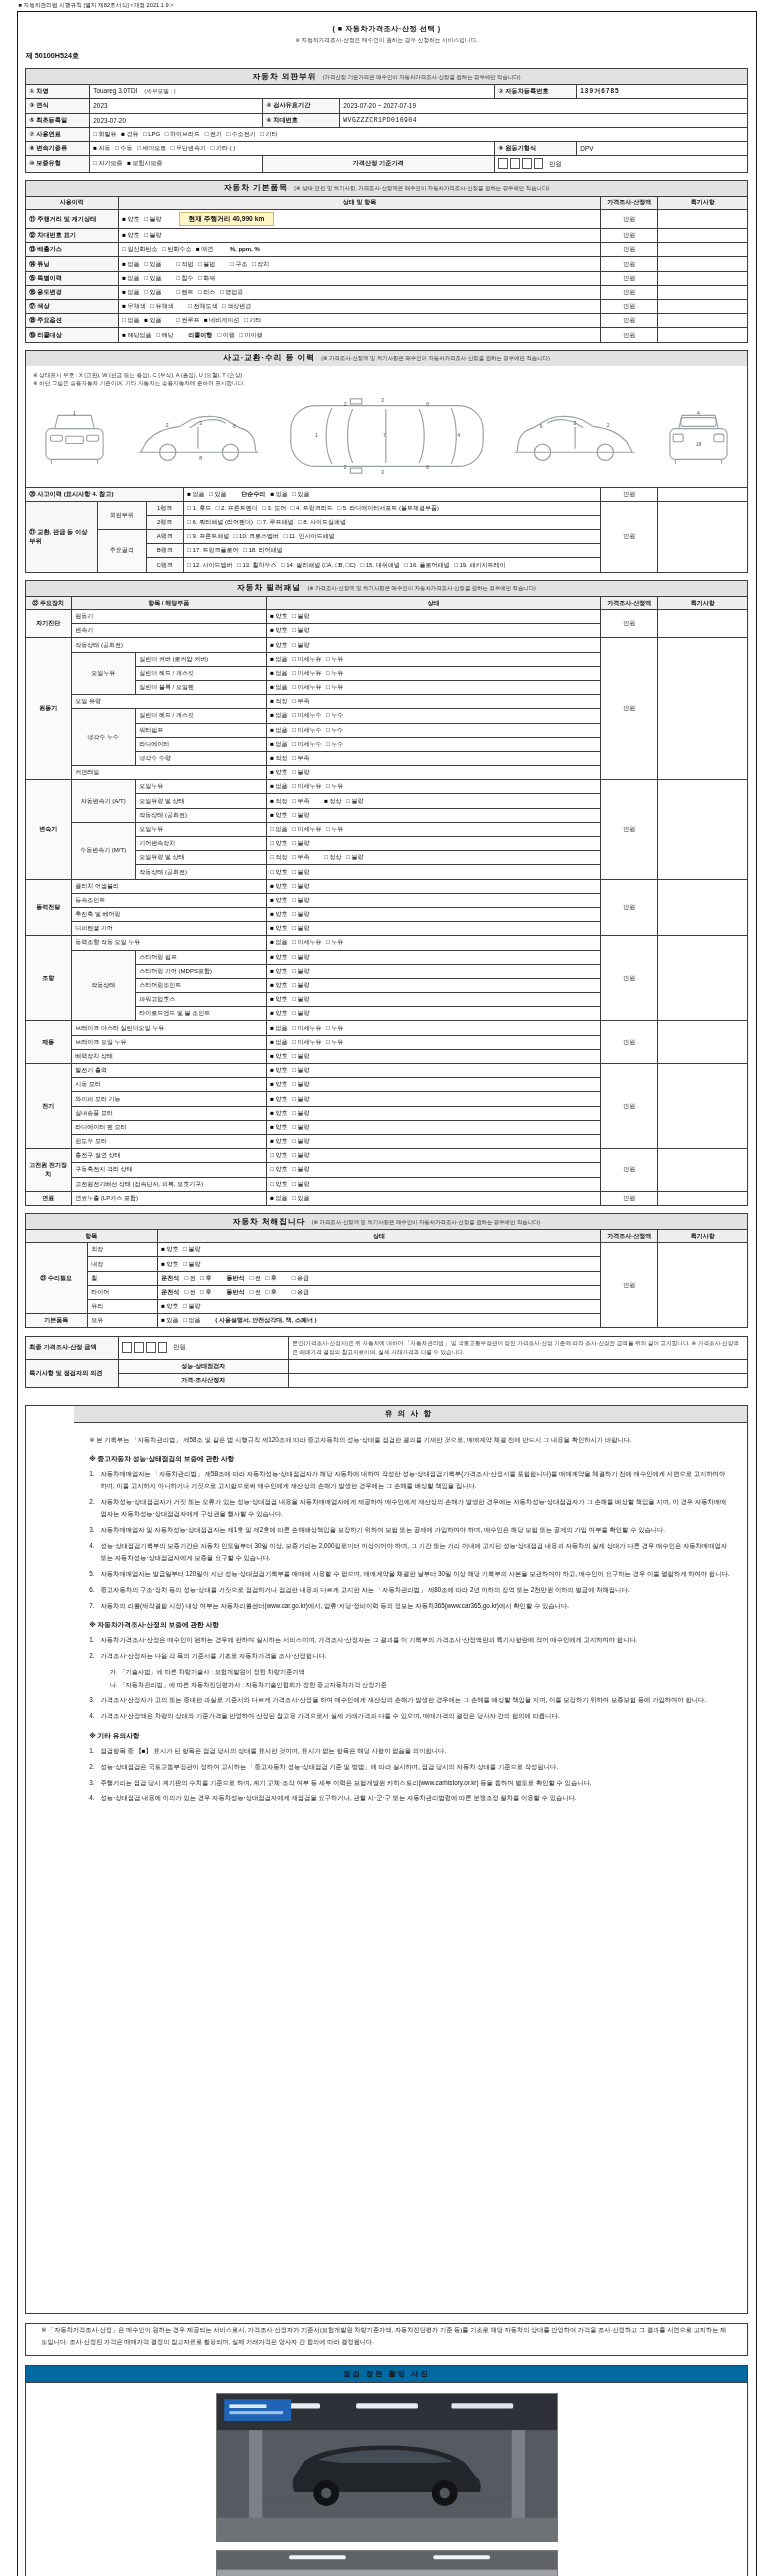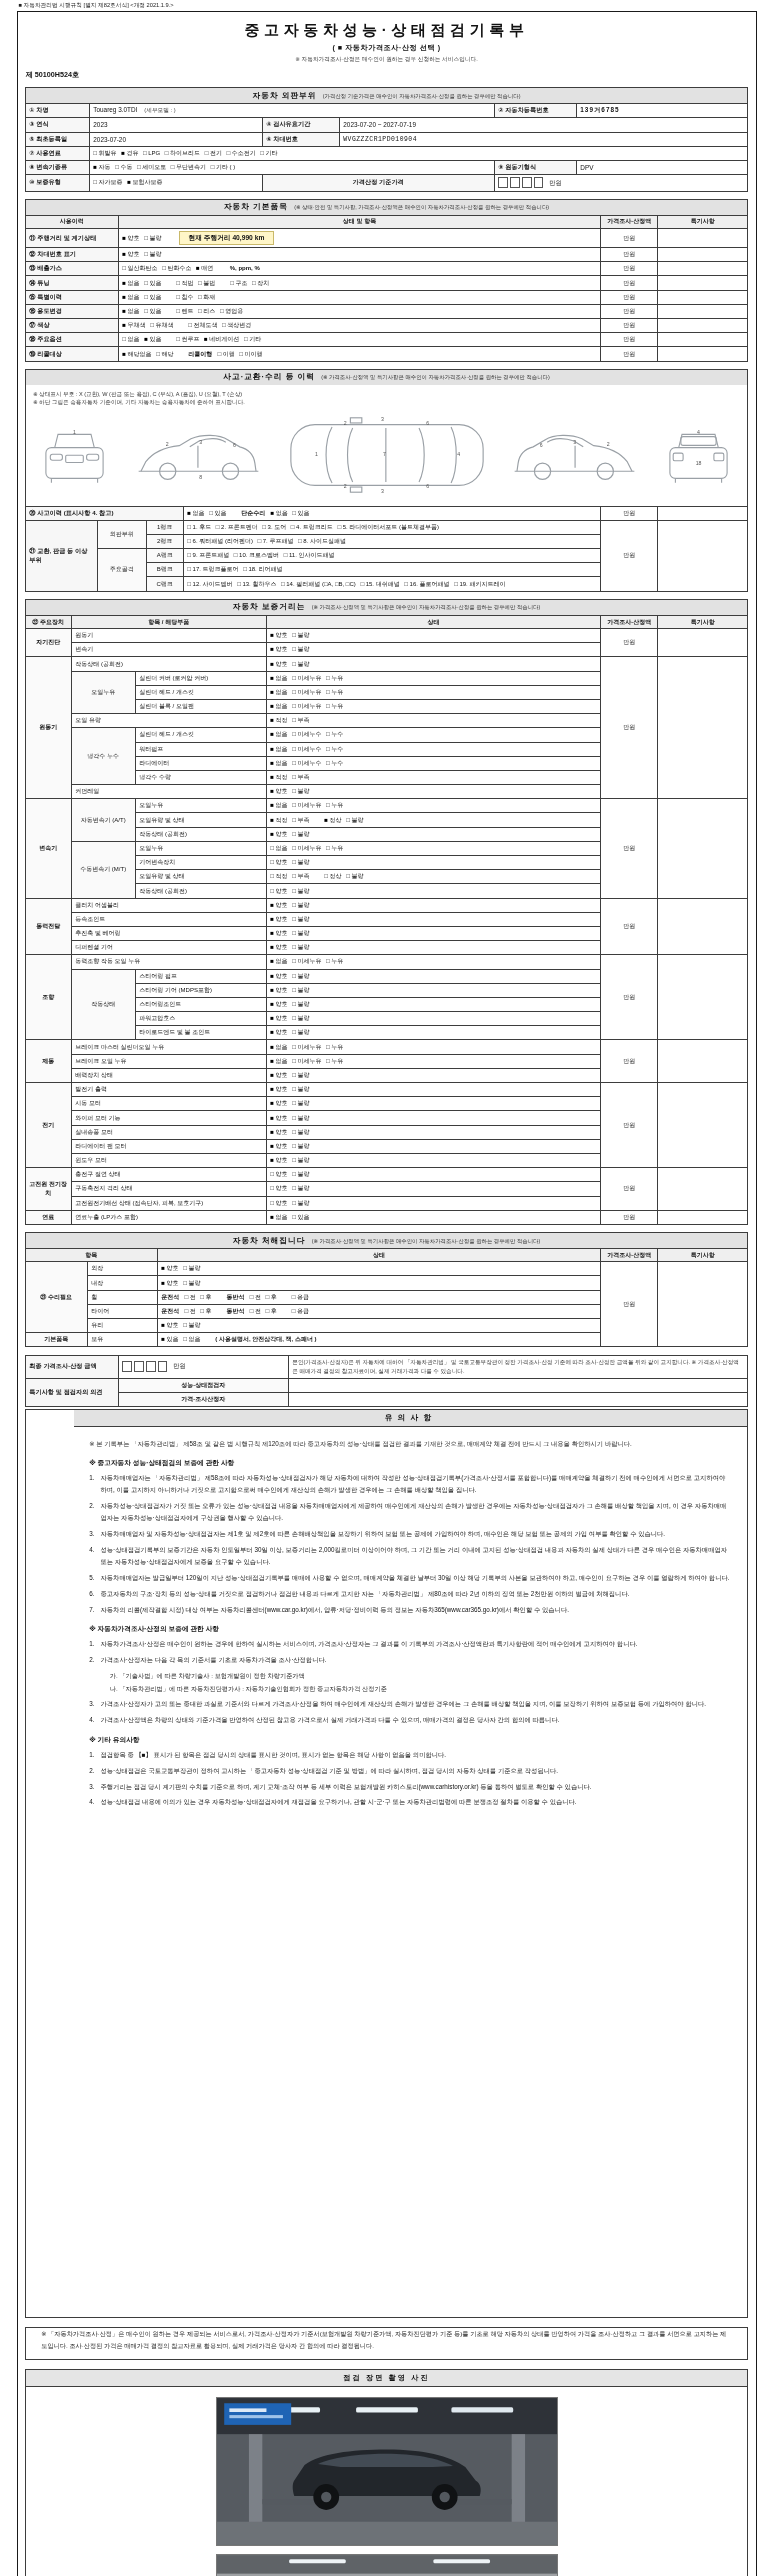--- a/index.html
+++ b/index.html
@@ -57,55 +57,54 @@
     padding:5.2px 7.2px 3.1px;background:#fff;}
   .legend{font-size:5.6px;color:#333;margin:0.5px 0;}
   .diagrams{display:flex;align-items:center;justify-content:space-between;
     margin:5.2px 3.1px 4.1px;}
   .diagram{position:relative;display:inline-block;}
   .diagram svg{display:block;}
   .dnum{position:absolute;font-size:5.2px;color:#555;transform:translate(-50%,-50%);}
   .carline{fill:none;stroke:#9aa0a6;stroke-width:2;}
 
   
-  .notice-sec{border:0.5px solid #3d3d3d;margin-top:2px;padding-left:48px;}
+  .notice-sec{border:0.5px solid #3d3d3d;margin-top:17px;padding-left:48px;}
   .notice-head-bar{background:#e2e2e2;border-bottom:0.5px solid #3d3d3d;text-align:center;
     font-weight:bold;font-size:7.7px;letter-spacing:5.2px;padding:3.1px;}
   .notice-body{padding:10.3px 15.5px 13.4px;min-height:866px;}
   .notice-intro{font-size:6.3px;line-height:1.9;margin-bottom:7.2px;color:#222;}
   .notice-head{font-weight:bold;font-size:6.7px;margin:9.3px 0 4.1px;}
   .notice-item{font-size:6.3px;line-height:1.95;margin:3.6px 0;display:flex;}
   .nno{width:11.3px;flex:0 0 11.3px;}
   .ntx{flex:1;}
   .notice-sub{font-size:6.2px;line-height:1.9;margin:1px 0 1px 20.6px;color:#222;}
 
   
   .pi-box{border:0.5px solid #3d3d3d;margin-top:9.3px;text-align:center;padding-bottom:7.2px;}
   .pi-title{display:inline-block;border:0.8px solid #333;padding:2.6px 17.5px;
     font-weight:bold;font-size:7.2px;margin:7.2px auto 6.2px;letter-spacing:1px;}
   .pi-body{font-size:6.2px;line-height:1.9;text-align:left;padding:0 15.5px;color:#222;}
 
   
   .photo-sec{border:0.5px solid #3d3d3d;margin-top:9.3px;}
-  .photo-head{background:#e5e5e5;border-bottom:0.5px solid #3d3d3d;text-align:center;
+  .photo-head{background:#0369a1;border-bottom:0.5px solid #3d3d3d;text-align:center;
     font-weight:bold;font-size:7.2px;letter-spacing:2.1px;padding:3.1px;}
   .photo-body{display:flex;flex-direction:column;align-items:center;gap:8.2px;
     padding:9.3px 0 11.3px;}
   .photo{border:0.5px solid #777;}
 </style>
 </head>
 <body>
 
 <div class="sheet">
   <div class="formref">■ 자동차관리법 시행규칙 [별지 제82호서식] &lt;개정 2021.1.9.&gt;</div>
 
   <div class="page">
 
     <div class="titleblock">
-      <div class="doc-title">중고자동차성능·상태점검기록부</div>
       <div class="title-opt">( ■ 자동차가격조사·산정 선택 )</div>
       <div class="title-note">※ 자동차가격조사·산정은 매수인이 원하는 경우 신청하는 서비스입니다.</div>
     </div>
     <div class="doc-no">제 50100H524호</div>
 
     <div class="sec">
       <div class="sec-head">
         <span class="t">자동차 외판부위</span>
         <span class="s">(가격산정 기준가격은 매수인이 자동차가격조사·산정을 원하는 경우에만 적습니다)</span>
       </div>
@@ -366,21 +365,21 @@
             <tr>
               <td class="rank">C랭크</td>
               <td class="segcell"><span class="grp"><span class="opt"><span class="bx">□</span><span class="ol">12. 사이드멤버</span></span><span class="opt"><span class="bx">□</span><span class="ol">13. 휠하우스</span></span><span class="opt"><span class="bx">□</span><span class="ol">14. 필러패널 (□A, □B, □C)</span></span><span class="opt"><span class="bx">□</span><span class="ol">15. 대쉬패널</span></span><span class="opt"><span class="bx">□</span><span class="ol">16. 플로어패널</span></span><span class="opt"><span class="bx">□</span><span class="ol">19. 패키지트레이</span></span></span></td>
             </tr>
           </tbody>
       </table>
     </div>
 
     <div class="sec">
       <div class="sec-head">
-        <span class="t">자동차 보증거리는</span>
+        <span class="t">자동차 필러패널</span>
         <span class="s">(※ 가격조사·산정액 및 특기사항은 매수인이 자동차가격조사·산정을 원하는 경우에만 적습니다)</span>
       </div>
       <table>
         <colgroup>
             <col style="width:46px">
             <col style="width:64px">
             <col style="width:131px">
             <col>
             <col style="width:57px">
             <col style="width:90px">

